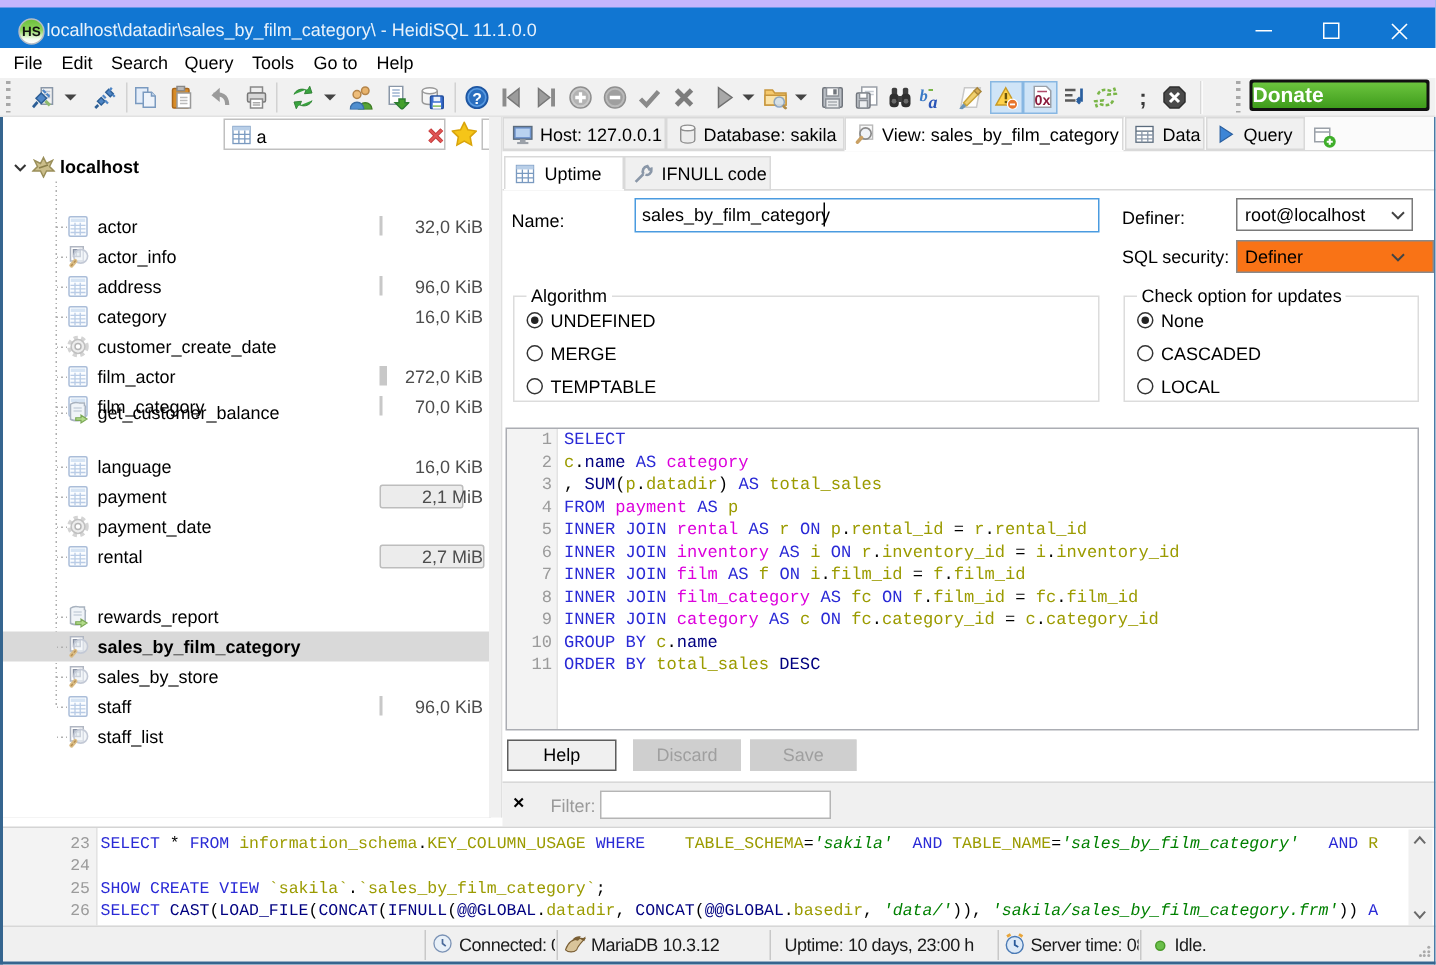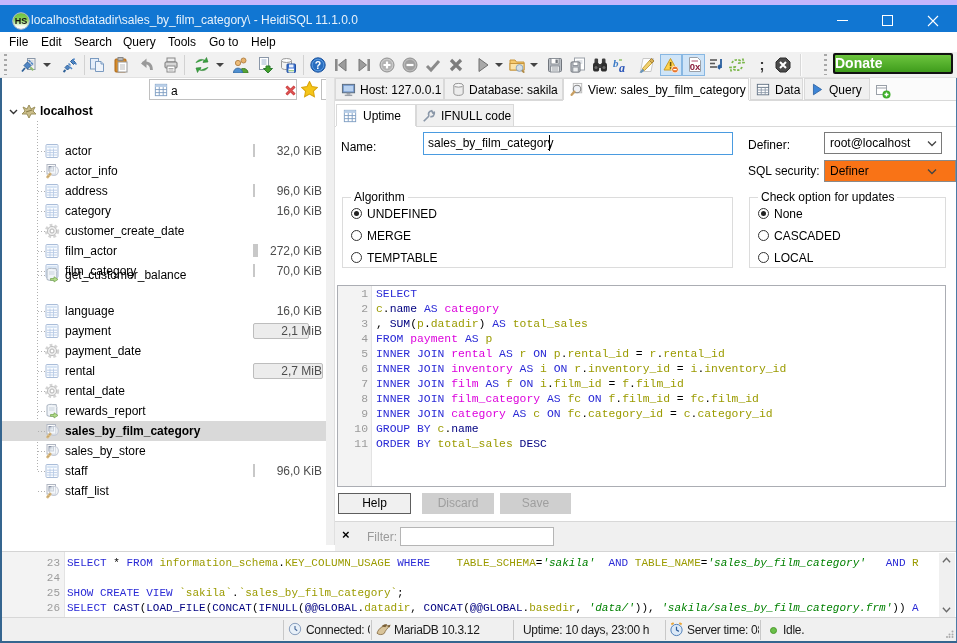--- a/index.html
+++ b/index.html
@@ -479,29 +479,20 @@
             <rect x="3.2" y="2.7" width="9.6" height="2.3" fill="#d6e4f4"></rect>
             <line x1="3" y1="7.2" x2="13" y2="7.2" stroke="#b9cce6" stroke-width="0.9"></line>
             <line x1="3" y1="9.6" x2="13" y2="9.6" stroke="#b9cce6" stroke-width="0.9"></line>
             <line x1="3" y1="12" x2="13" y2="12" stroke="#b9cce6" stroke-width="0.9"></line>
             <line x1="6" y1="5.5" x2="6" y2="13.8" stroke="#b9cce6" stroke-width="0.9"></line>
             <line x1="9.5" y1="5.5" x2="9.5" y2="13.8" stroke="#b9cce6" stroke-width="0.9"></line>
           </svg>
           <div class="tlabel" style="left:65px;">rental</div>
           <div class="abs" style="left:253px;top:2px;width:70px;height:16px;background:#ececec;border:1px solid #bdbdbd;border-radius:2px"></div>
           <div class="tsize">2,7 MiB</div>
-        </div>
-    <div class="trow" style="top:281px">
-          <div class="dots" style="left:38px;width:7px"></div>
-          <svg class="ticon" style="left:44px" viewBox="0 0 16 16">
-            <circle cx="8" cy="8" r="5.6" fill="none" stroke="#d4d4d4" stroke-width="3.2" stroke-dasharray="2.6 2.1"></circle>
-            <circle cx="8" cy="8" r="4.6" fill="#ececec" stroke="#c0c0c0"></circle>
-            <circle cx="8" cy="8" r="2" fill="#fff" stroke="#b5b5b5"></circle>
-          </svg>
-          <div class="tlabel" style="left:65px;">rental_date</div>
         </div>
     <div class="trow" style="top:301px">
           <div class="dots" style="left:38px;width:7px"></div>
           <svg class="ticon" style="left:44px" viewBox="0 0 16 16">
             <path d="M3 2.5 C4.5 1.3 7 1.1 8.8 1.6 L12.3 1.6 L12.3 3.4 C13 3.6 13.2 4.2 12.8 4.8 L12.8 12.5 C11 13.8 5 13.8 3 12.5 Z" fill="#f0f4f8" stroke="#a8b2bf"></path>
             <line x1="5" y1="5" x2="10.5" y2="5" stroke="#c9d2dc"></line>
             <line x1="5" y1="7" x2="10.5" y2="7" stroke="#c9d2dc"></line>
             <path d="M6.5 11.5 L10 11.5 L10 9.8 L14 12.4 L10 15 L10 13.3 L6.5 13.3 Z" fill="#b3dc8a" stroke="#7aa855" stroke-width="0.8"></path>
           </svg>
           <div class="tlabel" style="left:65px;">rewards_report</div>

